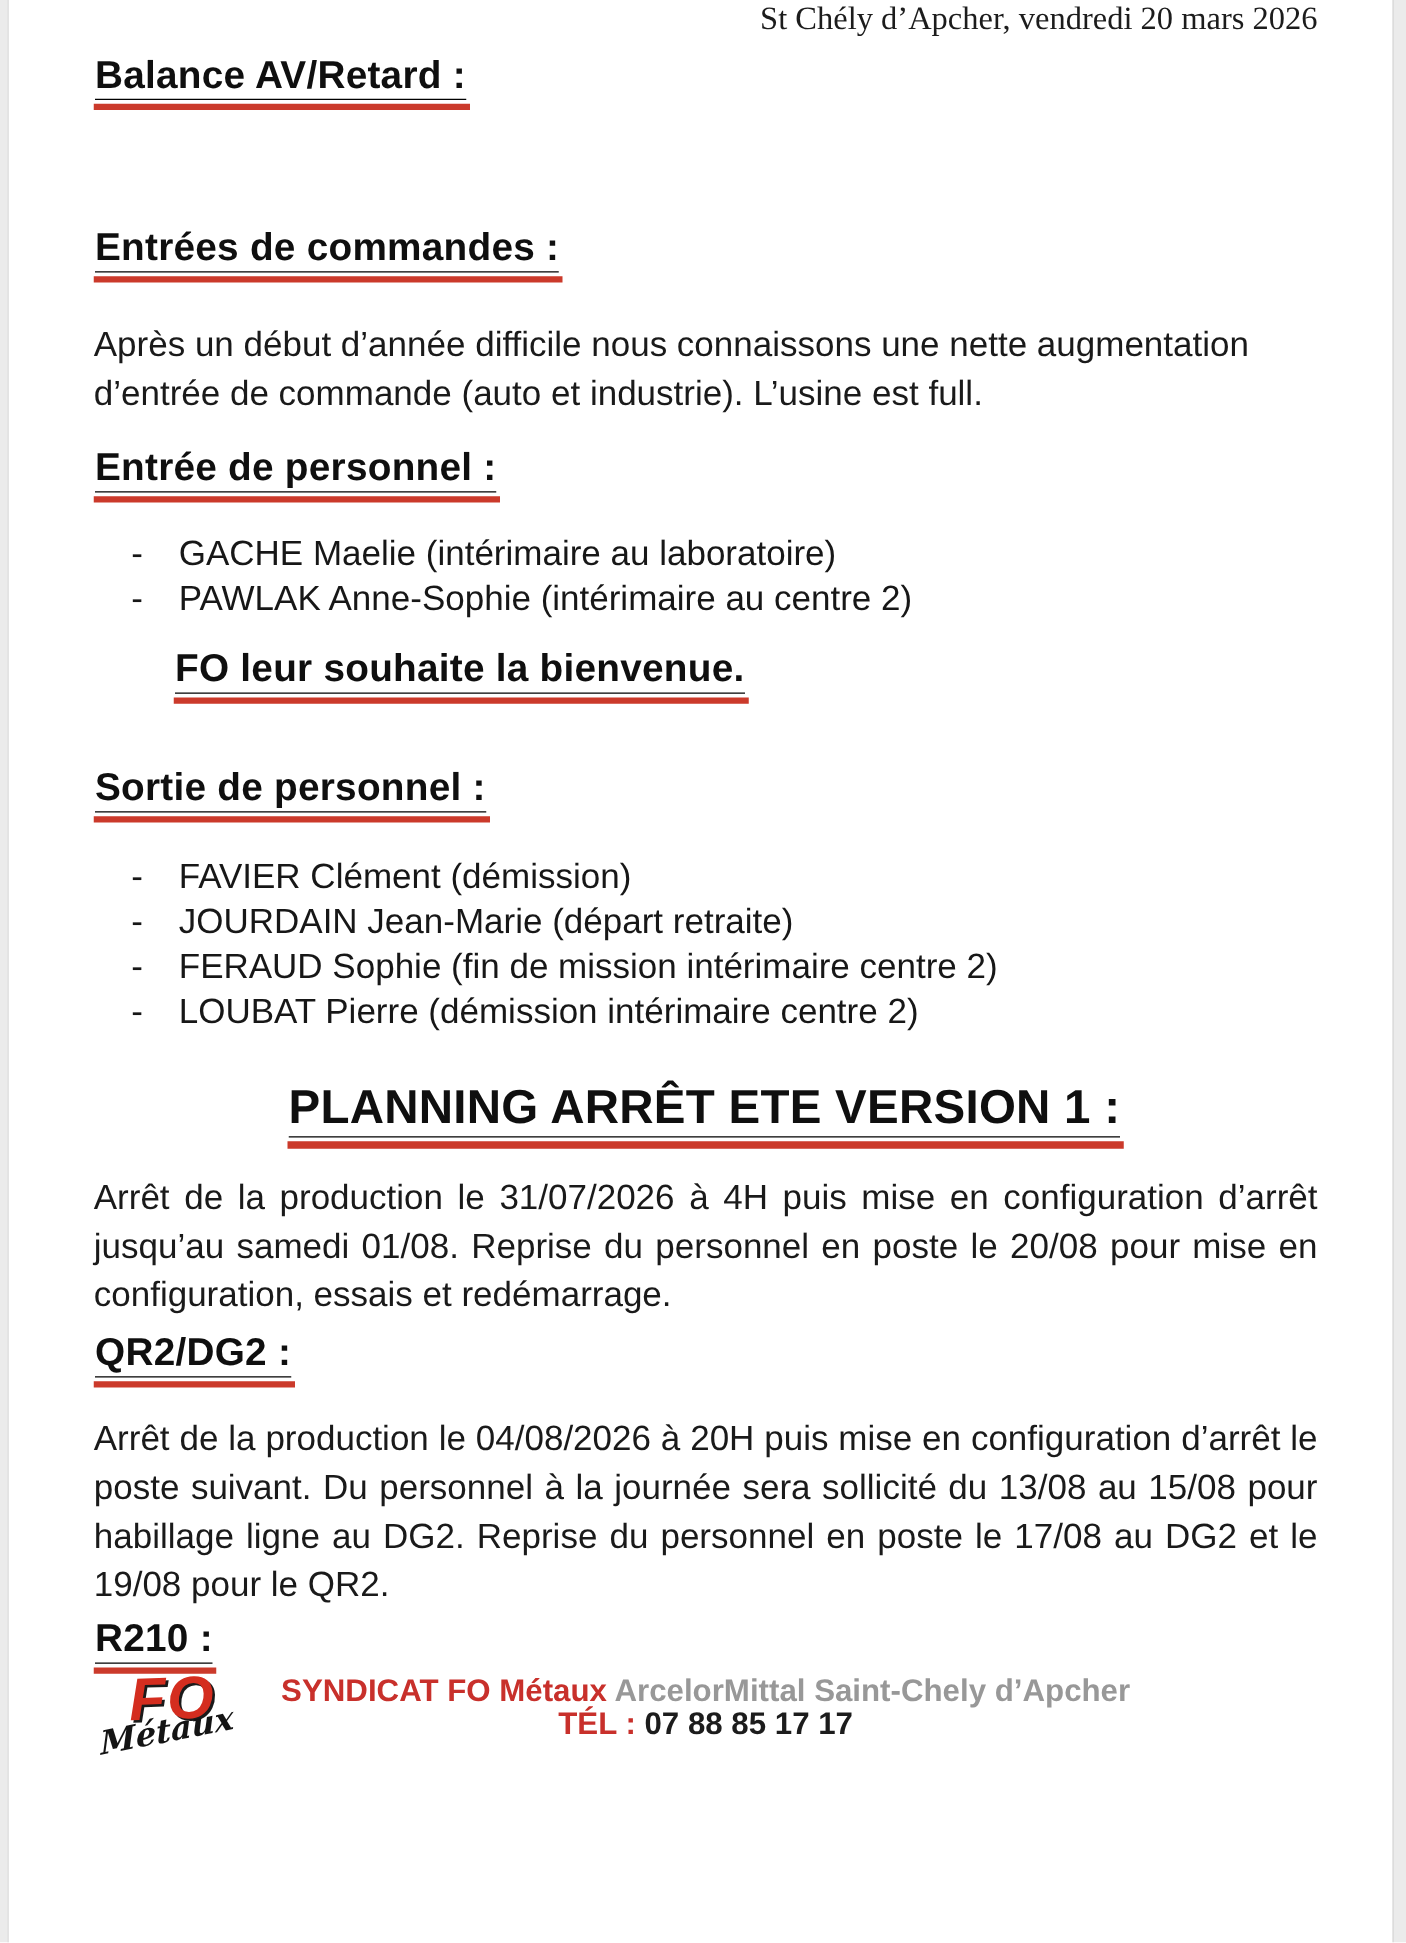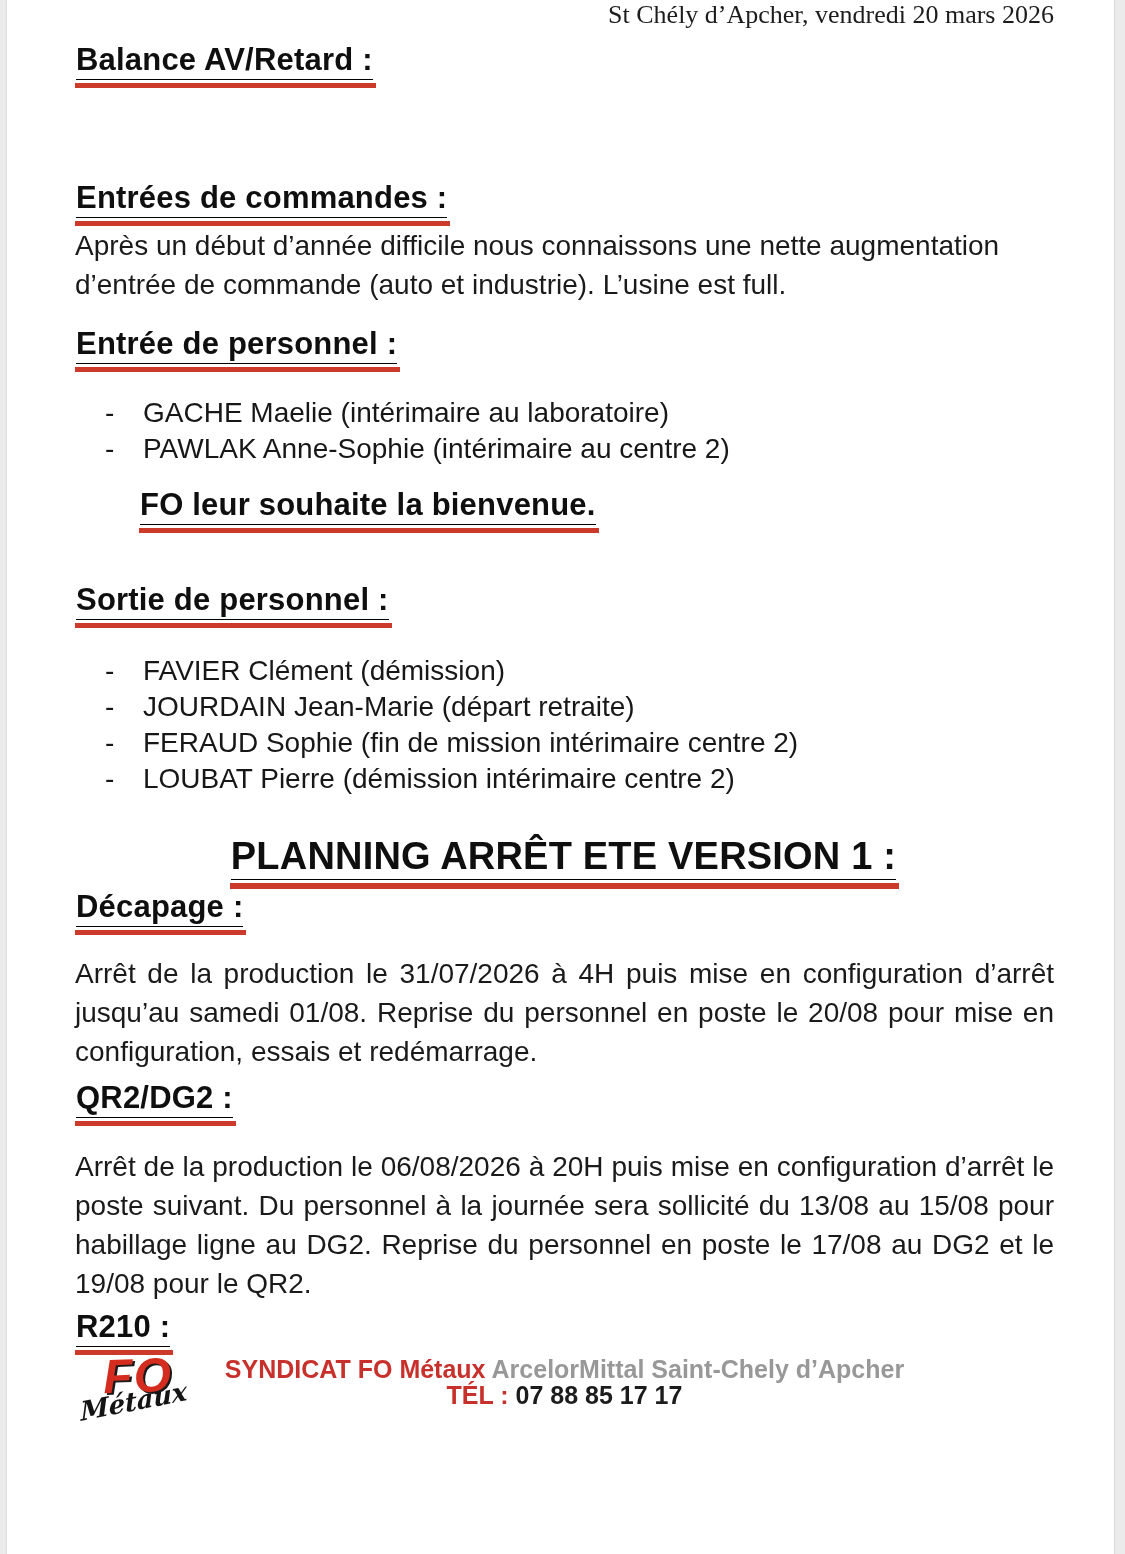--- a/index.html
+++ b/index.html
@@ -95,21 +95,21 @@
     color: #141414;
     transform: rotate(-9deg) skewX(-8deg);
     transform-origin: left center;
     padding-left: 2px;
   }
 
   
   .m-balance-h   { margin-top: 12px; }
   .m-balance-p   { margin-top: 33px; }
   .m-commandes-h { margin-top: 92px; }
-  .m-commandes-p { }
+  .m-commandes-p { margin-top: 30px; }
   .m-entree-h    { margin-top: 22px; }
   .m-entree-l    { margin-top: 23px; }
   .m-welcome     { margin-top: 20px; }
   .m-sortie-h    { margin-top: 49px; }
   .m-sortie-l    { margin-top: 25px; }
   .m-planning    { margin-top: 37px; }
   .m-decapage-h  { margin-top: 0px; }
   .m-decapage-p  { margin-top: 19px; }
   .m-qr2-h       { margin-top: 9px; }
   .m-qr2-p       { margin-top: 21px; }
@@ -170,29 +170,26 @@
     <li class="li">
       <span class="marker">-</span>
       <span>LOUBAT Pierre (démission intérimaire centre 2)</span>
     </li>
   </ul>
 
   <div class="center m-planning h-planning">
     <span class="h-red"><span class="h-black">PLANNING ARRÊT ETE VERSION 1 :</span></span>
   </div>
 
-  <div class="hwrap m-decapage-h">
-    <span class="h-red"><span class="h-black">Décapage :</span></span>
-  </div>
   <div class="para justify m-decapage-p">Arrêt de la production le 31/07/2026 à 4H puis mise en configuration d’arrêt jusqu’au samedi 01/08. Reprise du personnel en poste le 20/08 pour mise en configuration, essais et redémarrage.</div>
 
   <div class="hwrap m-qr2-h">
     <span class="h-red"><span class="h-black">QR2/DG2 :</span></span>
   </div>
-  <div class="para justify m-qr2-p">Arrêt de la production le 06/08/2026 à 20H puis mise en configuration d’arrêt le poste suivant. Du personnel à la journée sera sollicité du 13/08 au 15/08 pour habillage ligne au DG2. Reprise du personnel en poste le 17/08 au DG2 et le 19/08 pour le QR2.</div>
+  <div class="para justify m-qr2-p">Arrêt de la production le 04/08/2026 à 20H puis mise en configuration d’arrêt le poste suivant. Du personnel à la journée sera sollicité du 13/08 au 15/08 pour habillage ligne au DG2. Reprise du personnel en poste le 17/08 au DG2 et le 19/08 pour le QR2.</div>
 
   <div class="hwrap m-r210-h">
     <span class="h-red"><span class="h-black">R210 :</span></span>
   </div>
 
   <div class="footer">
     <div class="fo-logo">
       <div class="fo-big">FO</div>
       <div class="fo-script">Métaux</div>
 

